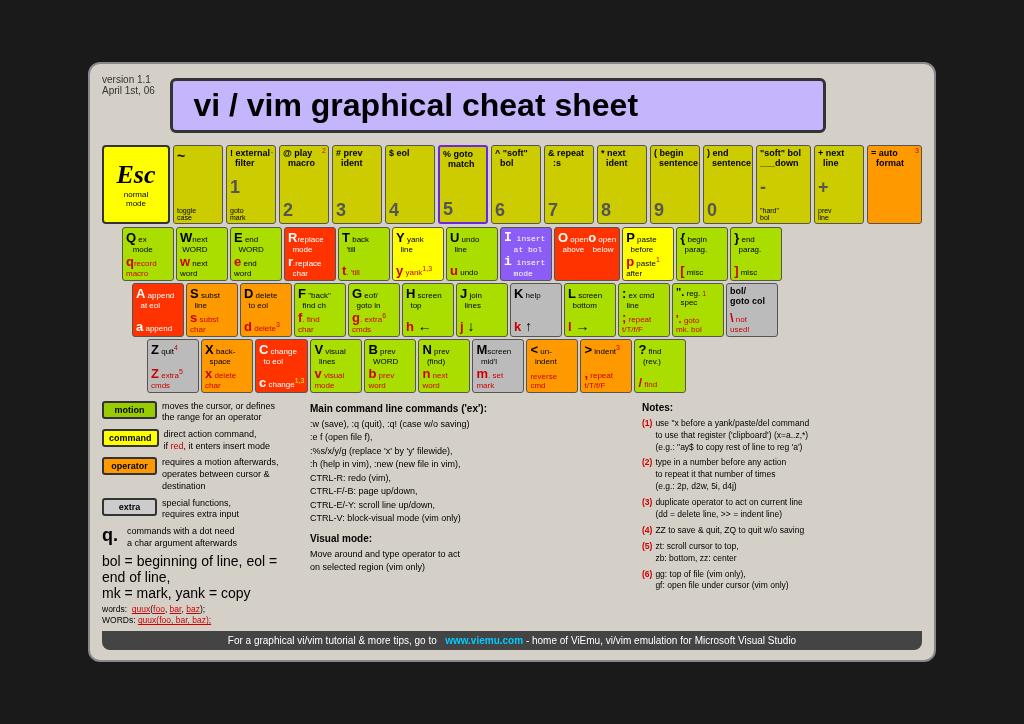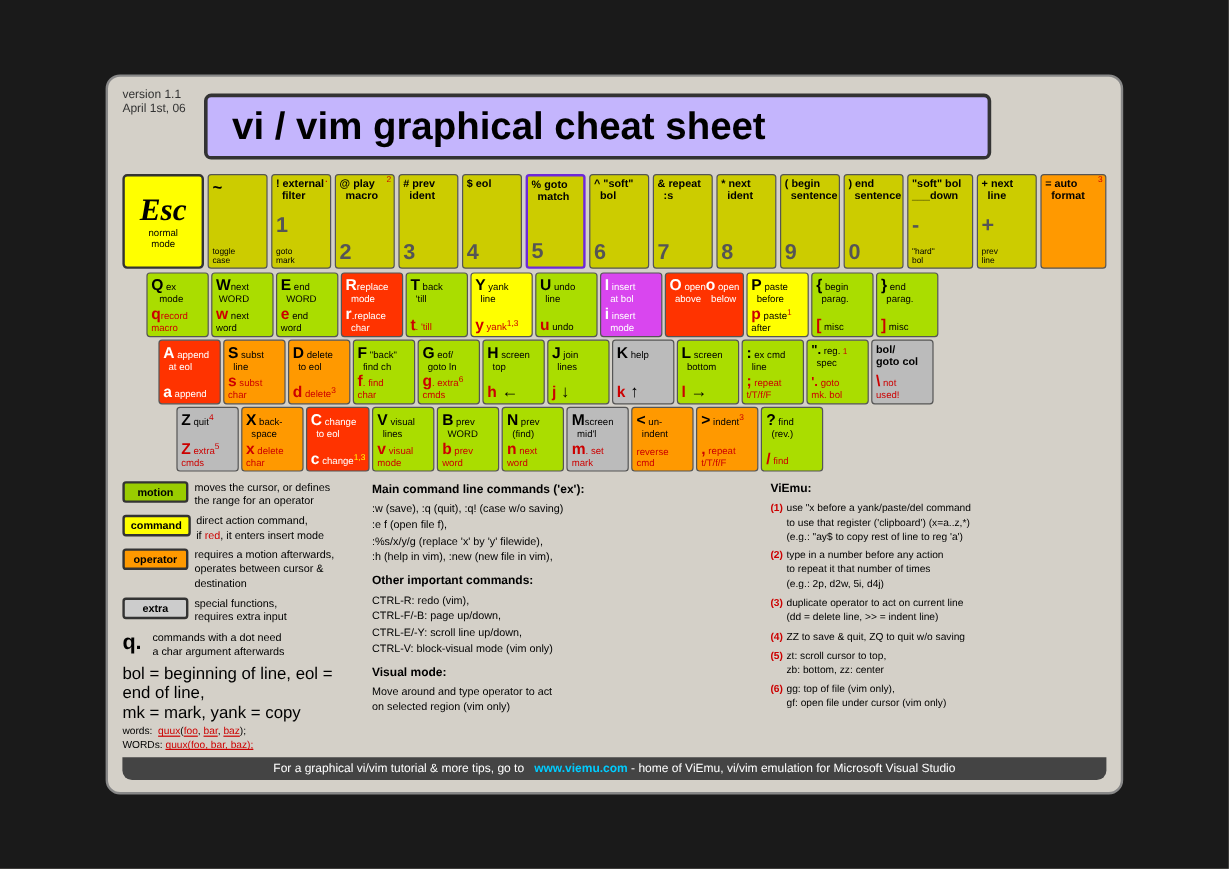--- a/index.html
+++ b/index.html
@@ -185,21 +185,21 @@
       <div><span style="font-size:13px;font-weight:bold;color:#cc0000;">t</span><span style="font-size:8px;color:#cc0000;">. 'till</span></div>
     </div>
     <div style="background:#ffff00;border:1px solid #555;border-radius:3px;padding:2px 3px;min-width:52px;min-height:52px;display:flex;flex-direction:column;justify-content:space-between;font-size:8px;">
       <div><span style="font-size:13px;font-weight:bold;">Y</span> yank<br>&nbsp;&nbsp;line</div>
       <div><span style="font-size:13px;font-weight:bold;color:#cc0000;">y</span><span style="font-size:8px;color:#cc0000;"> yank</span><span style="font-size:7px;color:#cc0000;vertical-align:super;">1,3</span></div>
     </div>
     <div style="background:#aadd00;border:1px solid #555;border-radius:3px;padding:2px 3px;min-width:52px;min-height:52px;display:flex;flex-direction:column;justify-content:space-between;font-size:8px;">
       <div><span style="font-size:13px;font-weight:bold;">U</span> undo<br>&nbsp;&nbsp;line</div>
       <div><span style="font-size:13px;font-weight:bold;color:#cc0000;">u</span><span style="font-size:8px;"> undo</span></div>
     </div>
-    <div style="background:#d946ef;border:1px solid #555;border-radius:3px;padding:2px 3px;min-width:52px;min-height:52px;display:flex;flex-direction:column;justify-content:space-between;font-size:8px;color:#fff;">
+    <div style="background:#8b5cf6;border:1px solid #555;border-radius:3px;padding:2px 3px;min-width:52px;min-height:52px;display:flex;flex-direction:column;justify-content:space-between;font-size:8px;color:#fff;font-family:Liberation Mono, monospace;">
       <div><span style="font-size:13px;font-weight:bold;">I</span> insert<br>&nbsp;&nbsp;at bol</div>
       <div><span style="font-size:13px;font-weight:bold;">i</span> insert<br>&nbsp;&nbsp;mode</div>
     </div>
     <div style="background:#ff3300;border:1px solid #555;border-radius:3px;padding:2px 3px;min-width:52px;min-height:52px;display:flex;flex-direction:row;justify-content:space-between;font-size:8px;color:#fff;">
       <div><span style="font-size:13px;font-weight:bold;">O</span> open<br>&nbsp;&nbsp;above</div>
       <div><span style="font-size:13px;font-weight:bold;">o</span> open<br>&nbsp;&nbsp;below</div>
     </div>
     <div style="background:#ffff00;border:1px solid #555;border-radius:3px;padding:2px 3px;min-width:52px;min-height:52px;display:flex;flex-direction:column;justify-content:space-between;font-size:8px;">
       <div><span style="font-size:13px;font-weight:bold;">P</span> paste<br>&nbsp;&nbsp;before</div>
       <div><span style="font-size:13px;font-weight:bold;color:#cc0000;">p</span><span style="font-size:8px;"> paste</span><span style="font-size:7px;color:#cc0000;vertical-align:super;">1</span><br><span style="font-size:8px;">after</span></div>
@@ -335,31 +335,30 @@
       <div style="font-size:8.5px;margin-top:3px;">words: &nbsp;<span style="color:#cc0000;text-decoration:underline;">quux</span>(<span style="color:#cc0000;text-decoration:underline;">foo</span>, <span style="color:#cc0000;text-decoration:underline;">bar</span>, <span style="color:#cc0000;text-decoration:underline;">baz</span>);</div>
       <div style="font-size:8.5px;margin-top:1px;">WORDs: <span style="color:#cc0000;text-decoration:underline;">quux(foo, bar, baz);</span></div>
     </div>
 
     <div style="flex:1;font-size:9px;line-height:1.5;color:#000;min-width:220px;">
       <div style="font-weight:bold;font-size:10px;margin-bottom:2px;">Main command line commands ('ex'):</div>
       <div>:w (save), :q (quit), :q! (case w/o saving)</div>
       <div>:e f (open file f),</div>
       <div>:%s/x/y/g (replace 'x' by 'y' filewide),</div>
       <div>:h (help in vim), :new (new file in vim),</div>
-      <div style="font-weight:bold;font-size:10px;margin-top:5px;margin-bottom:2px;">Other important commands:</div>
       <div>CTRL-R: redo (vim),</div>
       <div>CTRL-F/-B: page up/down,</div>
       <div>CTRL-E/-Y: scroll line up/down,</div>
       <div>CTRL-V: block-visual mode (vim only)</div>
       <div style="font-weight:bold;font-size:10px;margin-top:5px;margin-bottom:2px;">Visual mode:</div>
       <div>Move around and type operator to act<br>on selected region (vim only)</div>
     </div>
 
     <div style="width:280px;font-size:8.5px;line-height:1.4;color:#000;">
-      <div style="font-weight:bold;font-size:10px;margin-bottom:3px;">ViEmu:</div>
+      <div style="font-weight:bold;font-size:10px;margin-bottom:3px;">Notes:</div>
       <div style="display:flex;gap:3px;margin-bottom:4px;">
         <span style="color:#cc0000;font-weight:bold;flex-shrink:0;">(1)</span>
         <span>use "x before a yank/paste/del command<br>to use that register ('clipboard') (x=a..z,*)<br>(e.g.: "ay$ to copy rest of line to reg 'a')</span>
       </div>
       <div style="display:flex;gap:3px;margin-bottom:4px;">
         <span style="color:#cc0000;font-weight:bold;flex-shrink:0;">(2)</span>
         <span>type in a number before any action<br>to repeat it that number of times<br>(e.g.: 2p, d2w, 5i, d4j)</span>
       </div>
       <div style="display:flex;gap:3px;margin-bottom:4px;">
         <span style="color:#cc0000;font-weight:bold;flex-shrink:0;">(3)</span>

